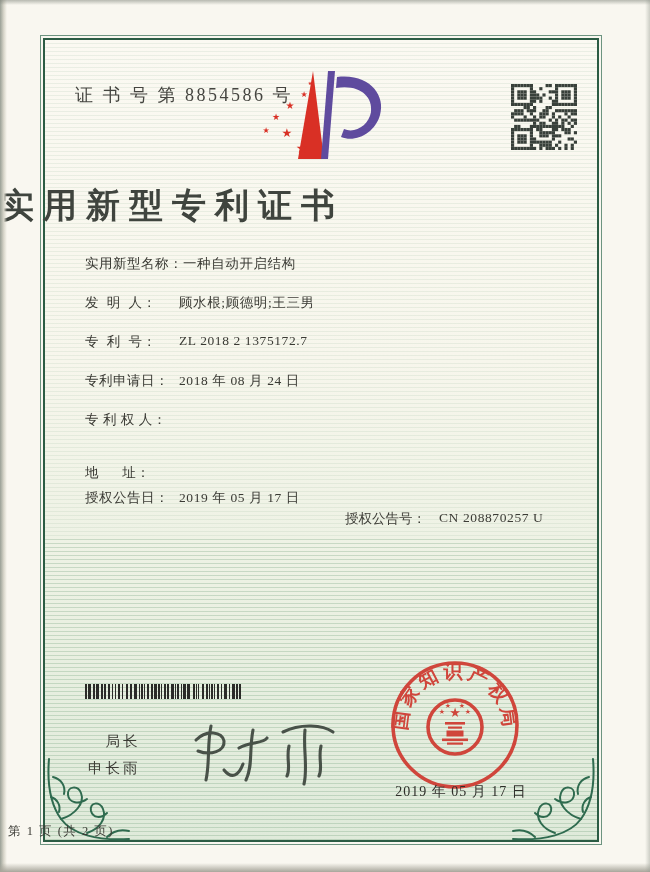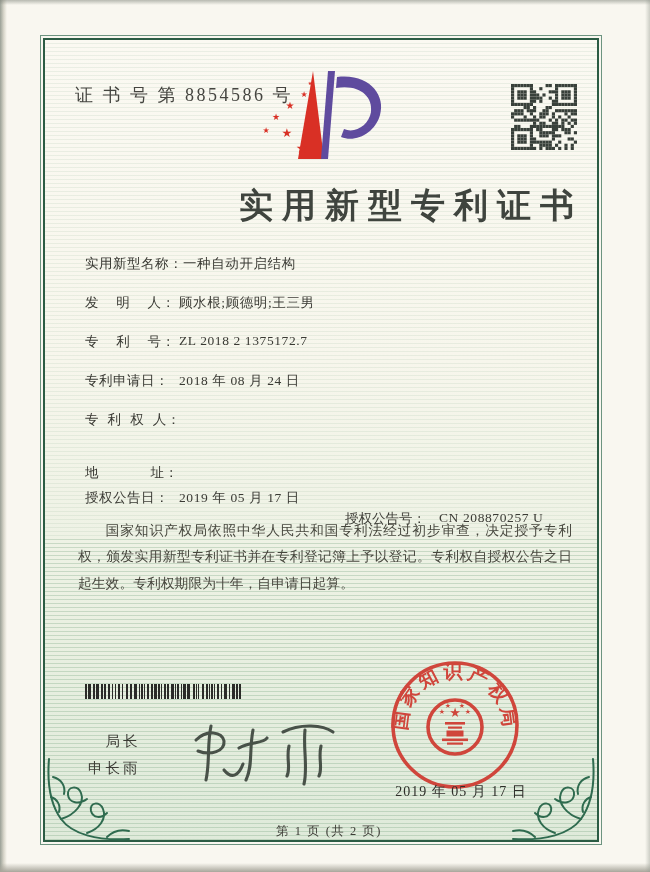--- a/index.html
+++ b/index.html
@@ -30,26 +30,26 @@
   }
   .wave-strong{
     position:absolute;left:0;right:0;top:62%;bottom:0;
     background:repeating-linear-gradient(0deg, rgba(108,158,118,0.20) 0 1px, rgba(0,0,0,0) 1px 4px);
   }
 
   .cert-no{position:absolute;left:75px;top:83px;font-size:18px;letter-spacing:2.5px;color:#454540;z-index:5;}
   .logo{position:absolute;left:252px;top:64px;width:150px;height:106px;z-index:5;}
   .qr{position:absolute;left:511px;top:84px;width:66px;height:66px;z-index:5;}
   .title{
-    position:absolute;left:0;width:583px;top:183px;text-align:right;z-index:5;
+    position:absolute;left:0;width:583px;top:183px;text-align:left;z-index:5;
     font-size:34px;font-weight:bold;letter-spacing:9px;color:#3f443e;
   }
 
   .field-row{position:absolute;left:85px;display:flex;font-size:13.5px;letter-spacing:.5px;color:#3a3a34;z-index:5;white-space:pre;}
-  .field-label{flex:0 0 94px;font-family:Liberation Mono, monospace;}
+  .field-label{flex:0 0 94px;}
   .field-value{letter-spacing:.6px;}
   .r0{top:255px}.r1{top:294px}.r2{top:333px}.r3{top:372px}.r4{top:411px}.r5{top:464px}.r6{top:489px}
   .pair2{position:absolute;left:345px;top:489px;display:flex;font-size:13.5px;white-space:pre;z-index:5;margin-top:21px;}
 
   .body-text{
     position:absolute;left:78px;top:518px;width:494px;z-index:5;
     font-size:13.8px;line-height:1.92;text-align:justify;color:#47473e;
   }
   .body-text p{margin:0;text-indent:2em;}
 
@@ -58,21 +58,21 @@
   .signer{position:absolute;left:88px;top:728px;font-size:14.5px;line-height:27px;letter-spacing:3px;color:#3c3c36;z-index:5;text-align:right;}
   .signature{position:absolute;left:183px;top:710px;width:168px;height:88px;z-index:6;}
 
   .seal{position:absolute;left:388px;top:658px;width:134px;height:134px;z-index:6;opacity:.93;}
   .seal-date{position:absolute;left:391px;top:783px;width:140px;text-align:center;font-size:14px;letter-spacing:1px;color:#2e2e2a;z-index:7;}
 
   .corner{position:absolute;top:757px;width:92px;height:88px;z-index:8;}
   .corner-l{left:41px;}
   .corner-r{left:509px;transform:scaleX(-1);}
 
-  .footer{position:absolute;left:8px;right:0;top:823px;text-align:center;font-size:12.5px;letter-spacing:1.5px;color:#3c3c36;z-index:9;}
+  .footer{position:absolute;left:8px;right:0;top:823px;font-size:12.5px;letter-spacing:1.5px;color:#3c3c36;z-index:9;}
 </style>
 </head>
 <body>
 
 <div class="frame">
   <div class="frame-inner">
     <div class="wave-strong"></div>
   </div>
 </div>
 
@@ -368,21 +368,20 @@
 <div class="field-row r6">
   <span class="field-label">授权公告日：</span>
   <span class="field-value">2019 年 05 月 17 日</span>
 </div>
 <div class="pair2">
   <span class="field-label">授权公告号：</span>
   <span class="field-value">CN 208870257 U</span>
 </div>
 
 <div class="body-text">
-  <p>国家知识产权局依照中华人民共和国专利法经过初步审查，决定授予专利权，颁发实用新型专利证书并在专利登记簿上予以登记。专利权自授权公告之日起生效。专利权期限为十年，自申请日起算。</p>
 </div>
 
 <svg class="barcode" id="barcode-svg" viewBox="0 0 158 15" preserveAspectRatio="none">
     <rect x="0" y="0" width="2" height="15" fill="#2b2b28"></rect>
     <rect x="3" y="0" width="3" height="15" fill="#2b2b28"></rect>
     <rect x="8" y="0" width="2" height="15" fill="#2b2b28"></rect>
     <rect x="11" y="0" width="3" height="15" fill="#2b2b28"></rect>
     <rect x="16" y="0" width="2" height="15" fill="#2b2b28"></rect>
     <rect x="19" y="0" width="2" height="15" fill="#2b2b28"></rect>
     <rect x="23" y="0" width="2" height="15" fill="#2b2b28"></rect>

